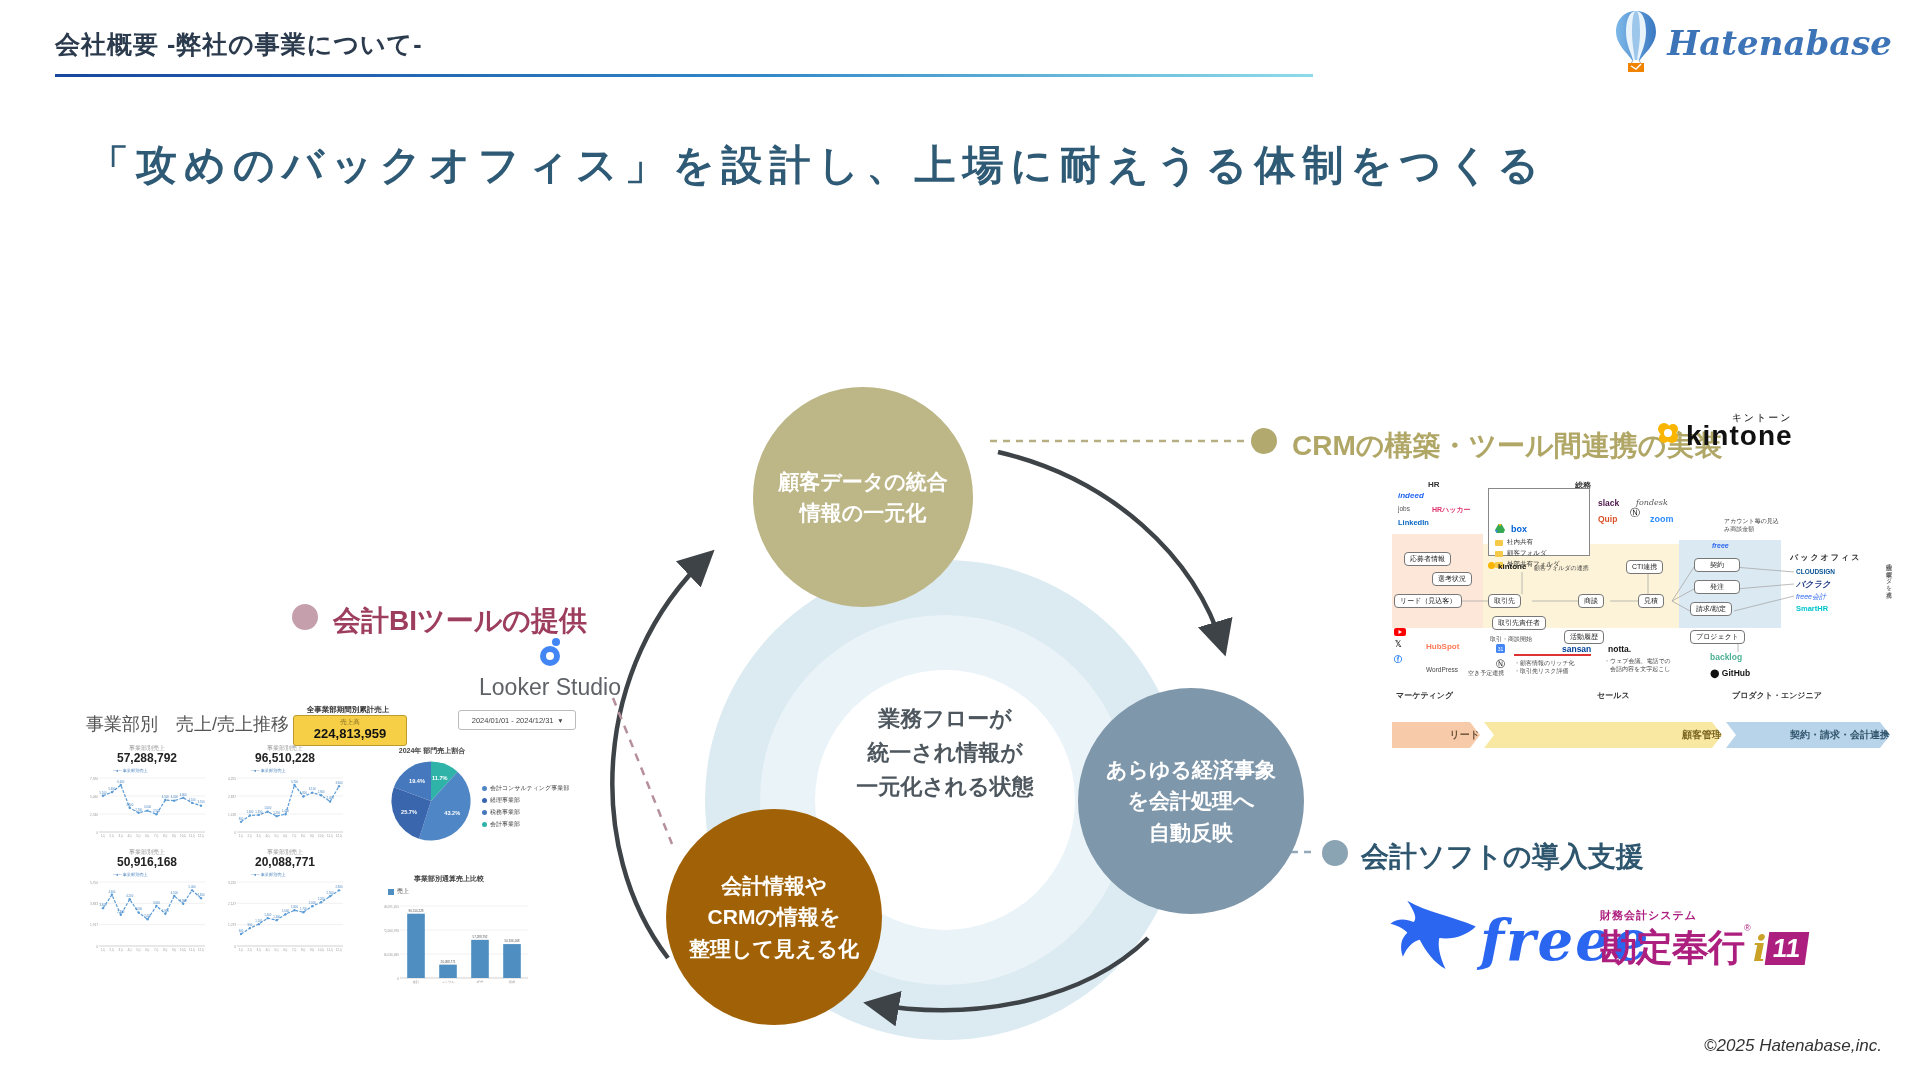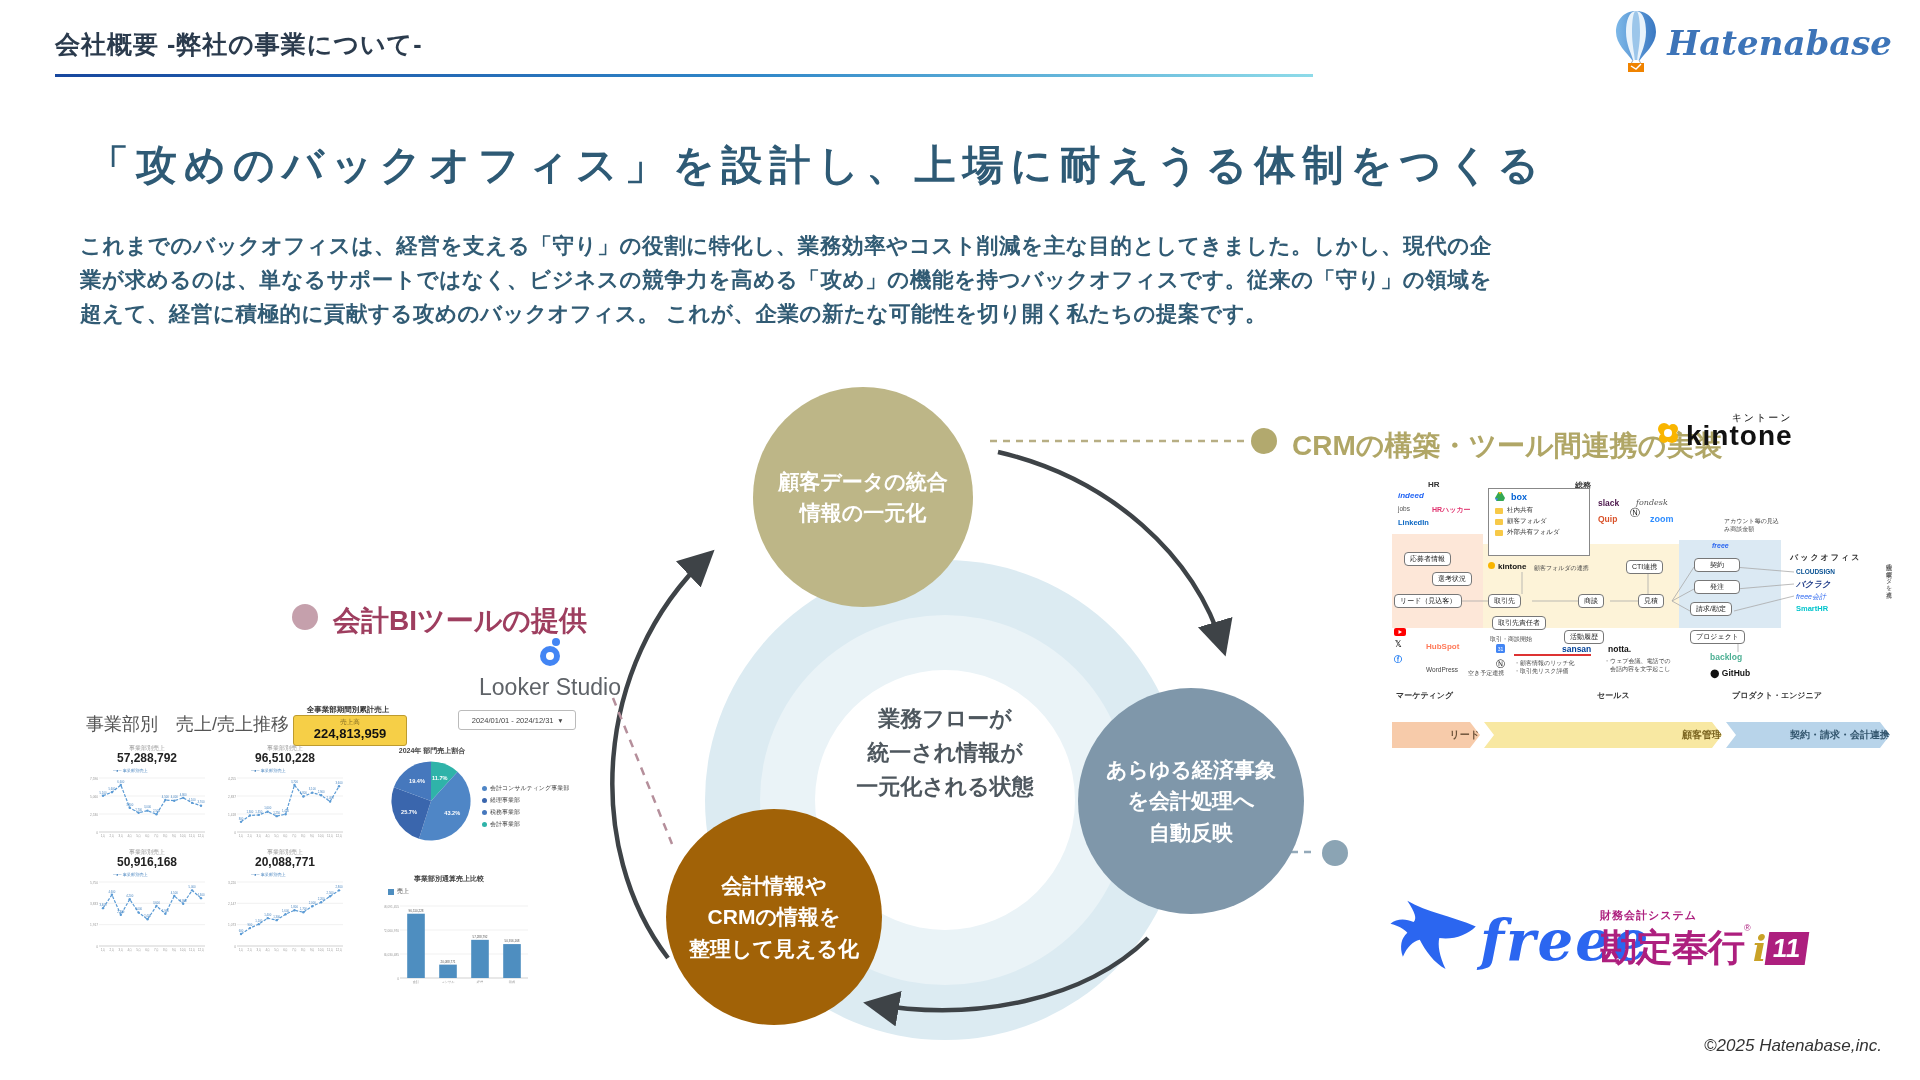--- a/index.html
+++ b/index.html
@@ -106,21 +106,20 @@
         <line x1="20" y1="50" x2="18" y2="54" stroke="#9f9f9f" stroke-width="1"></line>
         <line x1="26" y1="50" x2="28" y2="54" stroke="#9f9f9f" stroke-width="1"></line>
         <rect x="15" y="53" width="16" height="9" fill="#f08300"></rect>
         <path d="M18 56 L23 59 L28 54" stroke="#fff" stroke-width="1.4" fill="none"></path>
       </svg>
     </span>
     <span class="brand-name">Hatenabase</span>
   </div>
 
   <div class="abs headline">「攻めのバックオフィス」を設計し、上場に耐えうる体制をつくる</div>
-  <div class="abs intro">これまでのバックオフィスは、経営を支える「守り」の役割に特化し、業務効率やコスト削減を主な目的としてきました。しかし、現代の企業が求めるのは、単なるサポートではなく、ビジネスの競争力を高める「攻め」の機能を持つバックオフィスです。従来の「守り」の領域を超えて、経営に積極的に貢献する攻めのバックオフィス。 これが、企業の新たな可能性を切り開く私たちの提案です。</div>
 
   <div class="abs ring ring-outer"></div>
   <div class="abs ring ring-mid"></div>
   <div class="abs ring ring-core"></div>
   <div class="abs cycle-center">業務フローが<br>統一され情報が<br>一元化される状態</div>
 
   <svg class="abs" style="left:0;top:0;width:1920px;height:1080px;pointer-events:none;">
     <defs>
       <marker id="ah" markerWidth="9" markerHeight="9" refX="6" refY="4" orient="auto">
         <path d="M0,0 L8,4 L0,8 z" fill="#3e4347"></path>
@@ -163,20 +162,21 @@
       <svg width="30" height="32" viewBox="0 0 30 32">
         <circle cx="15" cy="20" r="10" fill="#4285f4"></circle>
         <circle cx="15" cy="20" r="4" fill="#fff"></circle>
         <circle cx="21" cy="6" r="4" fill="#4285f4"></circle>
       </svg>
     </div>
     <div class="looker-text">Looker Studio</div>
   </div>
 
   <div class="abs dot soft-dot"></div>
+  <div class="abs svc-label soft-label">会計ソフトの導入支援</div>
 
   <div class="abs freee-logo">
     <span>
       <svg width="92" height="80" viewBox="0 0 100 90">
         <path fill="#2b66f0" d="M97 32 C70 20 42 16 20 3 C29 17 31 23 27 27 C18 23 8 23 1 29 C10 31 16 35 20 39 C13 45 11 55 15 66 C20 55 26 49 34 47 C40 59 50 73 63 80 C56 65 54 53 56 45 C72 47 87 42 97 32 Z"></path>
       </svg>
     </span>
     <span class="freee-word">freee</span>
   </div>
 
@@ -500,21 +500,21 @@
     <span class="itext isec" style="left:398px;top:76px;letter-spacing:2px;">バックオフィス</span>
 
     <span class="itext" style="left:6px;top:15px;color:#2164f4;font-weight:bold;font-style:italic;font-size:8px;">indeed</span>
     <span class="itext" style="left:6px;top:29px;color:#555;font-size:6.5px;">jobs</span>
     <span class="itext" style="left:6px;top:42px;color:#0a66c2;font-weight:bold;font-size:7.5px;">LinkedIn</span>
     <span class="itext" style="left:40px;top:29px;color:#e0326e;font-weight:bold;font-size:7px;">HRハッカー</span>
     <span class="ichip" style="left:12px;top:76px;">応募者情報</span>
     <span class="ichip" style="left:40px;top:96px;">選考状況</span>
 
     <div class="ibox" style="left:96px;top:12px;width:100px;height:66px;">
-      <div style="display:flex;align-items:center;gap:6px;padding:3px 6px;">
+      <div style="display:flex;align-items:center;gap:6px;padding:3px 6px;margin-top:32px;">
         <span><svg width="10" height="9" viewBox="0 0 10 9">
               <path d="M3.5 0 L6.5 0 L10 6 L8.5 9 L1.5 9 L0 6 Z" fill="#34a853"></path>
               <path d="M3.5 0 L6.5 0 L5 2.6 Z" fill="#fbbc04"></path>
               <path d="M0 6 L1.5 9 L3 6.4 Z" fill="#4285f4"></path>
             </svg></span>
         <span style="color:#0061d5;font-weight:bold;font-size:9px;">box</span>
       </div>
       <div>
           <div style="display: flex; align-items: center; gap: 4px; padding: 1px 6px; font-size: 6.5px; color: rgb(51, 51, 51);">
             <span style="display: inline-block; width: 8px; height: 6px; background: rgb(247, 201, 72); border-radius: 1px;"></span>

